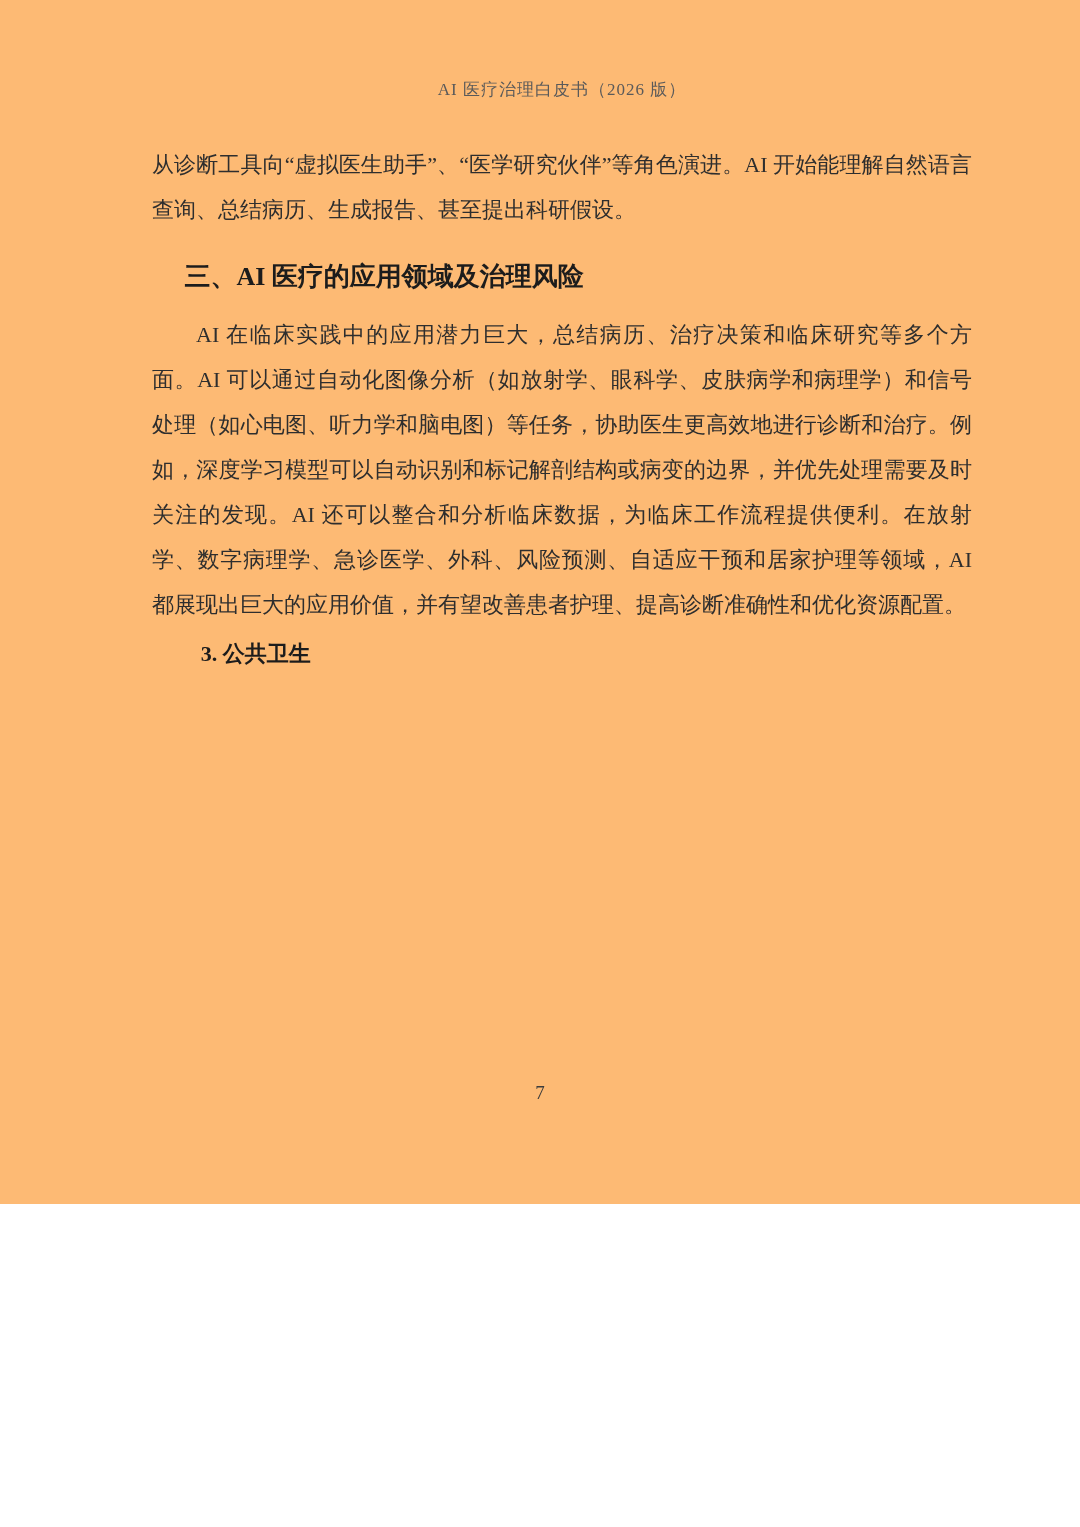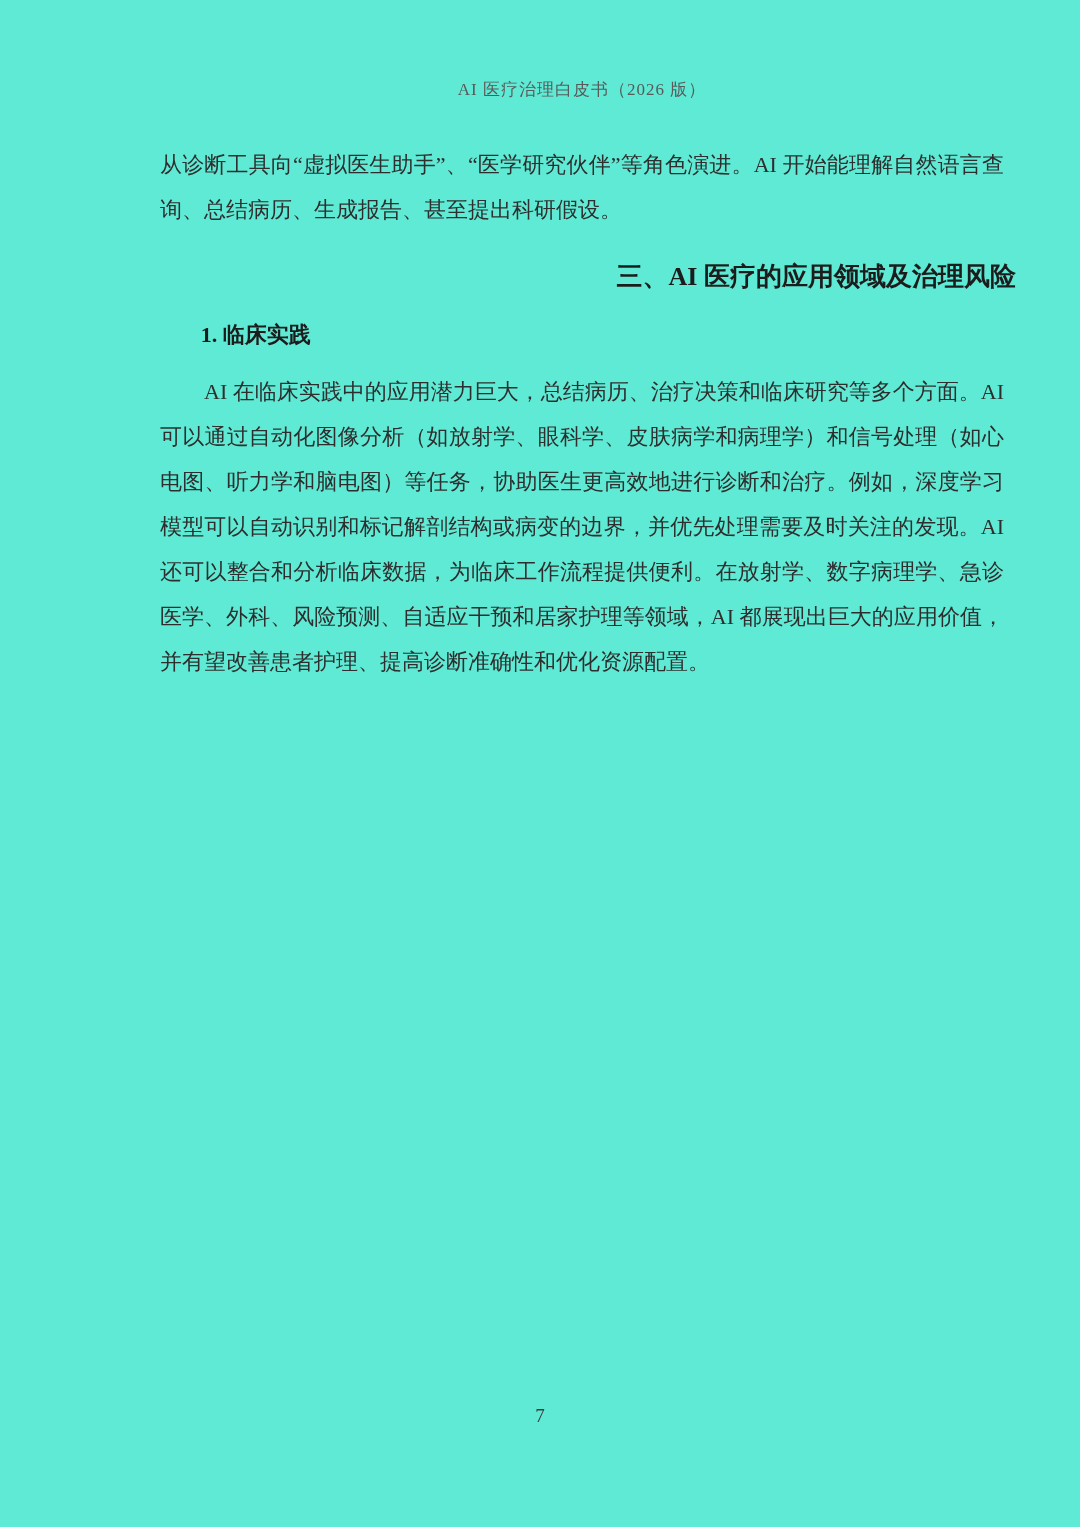--- a/index.html
+++ b/index.html
@@ -3,61 +3,61 @@
 <meta charset="utf-8">
 <style>
   html, body {
     margin: 0;
     padding: 0;
     background: #ffffff;
   }
   .page {
     position: relative;
     width: 1080px;
-    height: 1527px;
+    height: 1204px;
     margin: 0 auto;
-    background: #5eead4;
+    background: #fdba74;
     box-sizing: border-box;
-    padding: 80px 64px 0 148px;
+    padding: 80px 104px 0 148px;
     font-family: "Liberation Serif", "DejaVu Serif", serif;
     color: #303030;
     overflow: hidden;
   }
   .page-header {
     text-align: center;
     font-size: 17px;
     line-height: 20px;
     color: #5a5a5a;
     letter-spacing: 1px;
   }
   .body-text {
     margin-top: 42px;
     font-size: 22px;
     line-height: 45px;
     text-align: justify;
     color: #2e2e2e;
   }
   .body-text p {
-    margin: 12px;
+    margin: 4px;
     text-indent: 2em;
   }
   .body-text p.no-indent {
     text-indent: 0;
   }
   .body-text p.fill-last {
     text-align-last: justify;
   }
   h2.section-heading {
     font-size: 26px;
     font-weight: bold;
     color: #1c1c1c;
     margin: 22px 0 12px 0;
     line-height: 46px;
     text-indent: 1.4em;
-    text-align: right;
+    text-align: left;
   }
   h3.sub-heading {
     font-size: 22px;
     font-weight: bold;
     color: #1c1c1c;
     margin: 0;
     line-height: 45px;
     text-indent: 2.4em;
     text-align: left;
   }
@@ -80,26 +80,26 @@
     <span>AI 医疗治理白皮书（2026 版）</span>
   </div>
 
   <div class="body-text">
 
     <p class="no-indent">从诊断工具向“虚拟医生助手”、“医学研究伙伴”等角色演进。AI 开始能理解自然语言查询、总结病历、生成报告、甚至提出科研假设。</p>
 
     <h2 class="section-heading">三、AI 医疗的应用领域及治理风险</h2>
 
 
-    <h3 class="sub-heading">1. 临床实践</h3>
 
     <p>AI 在临床实践中的应用潜力巨大，总结病历、治疗决策和临床研究等多个方面。AI 可以通过自动化图像分析（如放射学、眼科学、皮肤病学和病理学）和信号处理（如心电图、听力学和脑电图）等任务，协助医生更高效地进行诊断和治疗。例如，深度学习模型可以自动识别和标记解剖结构或病变的边界，并优先处理需要及时关注的发现。AI 还可以整合和分析临床数据，为临床工作流程提供便利。在放射学、数字病理学、急诊医学、外科、风险预测、自适应干预和居家护理等领域，AI 都展现出巨大的应用价值，并有望改善患者护理、提高诊断准确性和优化资源配置。</p>
 
 
 
+    <h3 class="sub-heading">3. 公共卫生</h3>
 
 
   </div>
 
   <div class="page-footer">
     <span>7</span>
   </div>
 
 </div>
 

